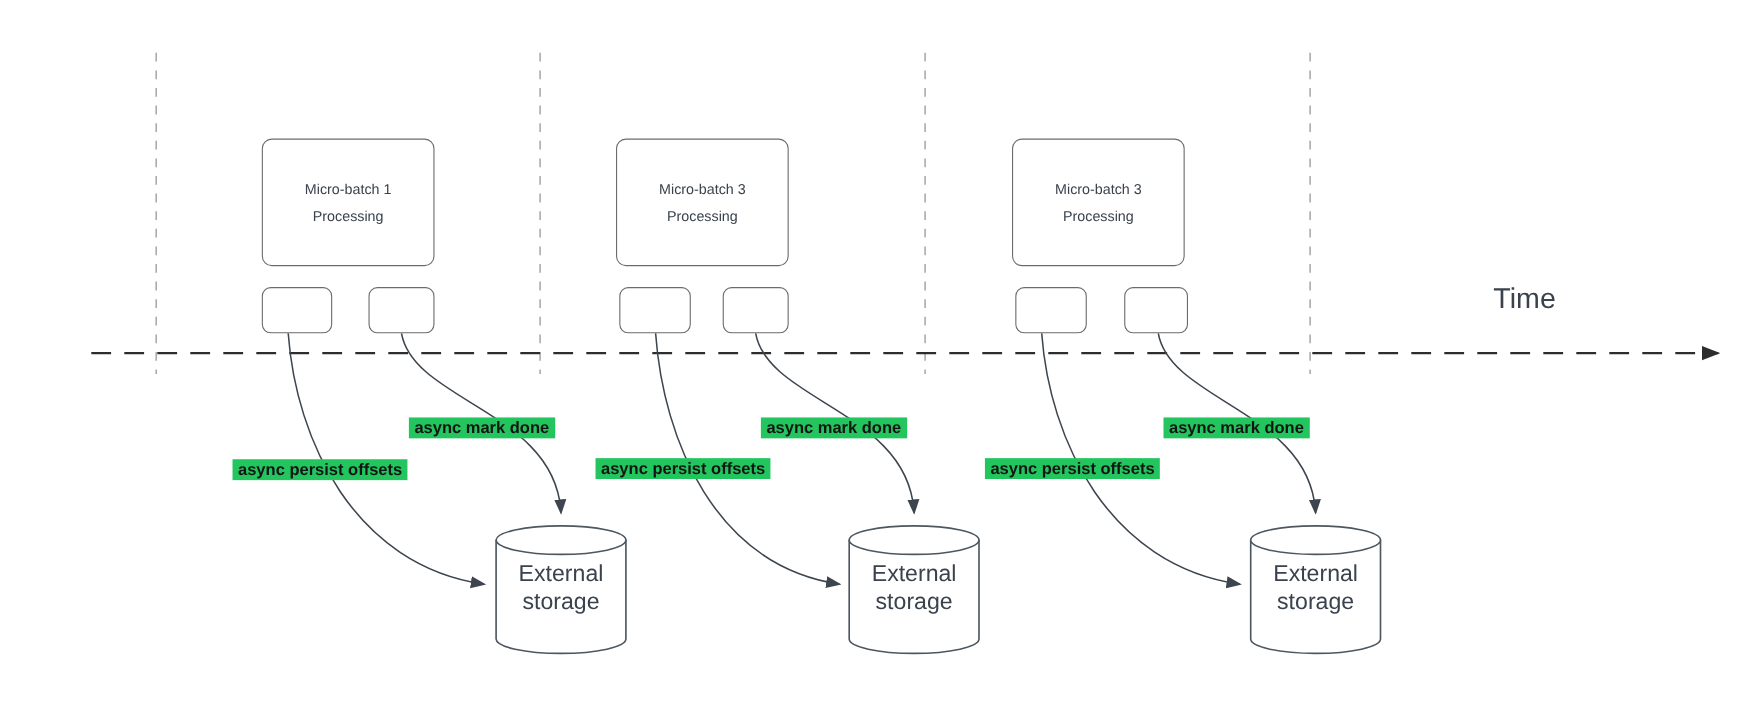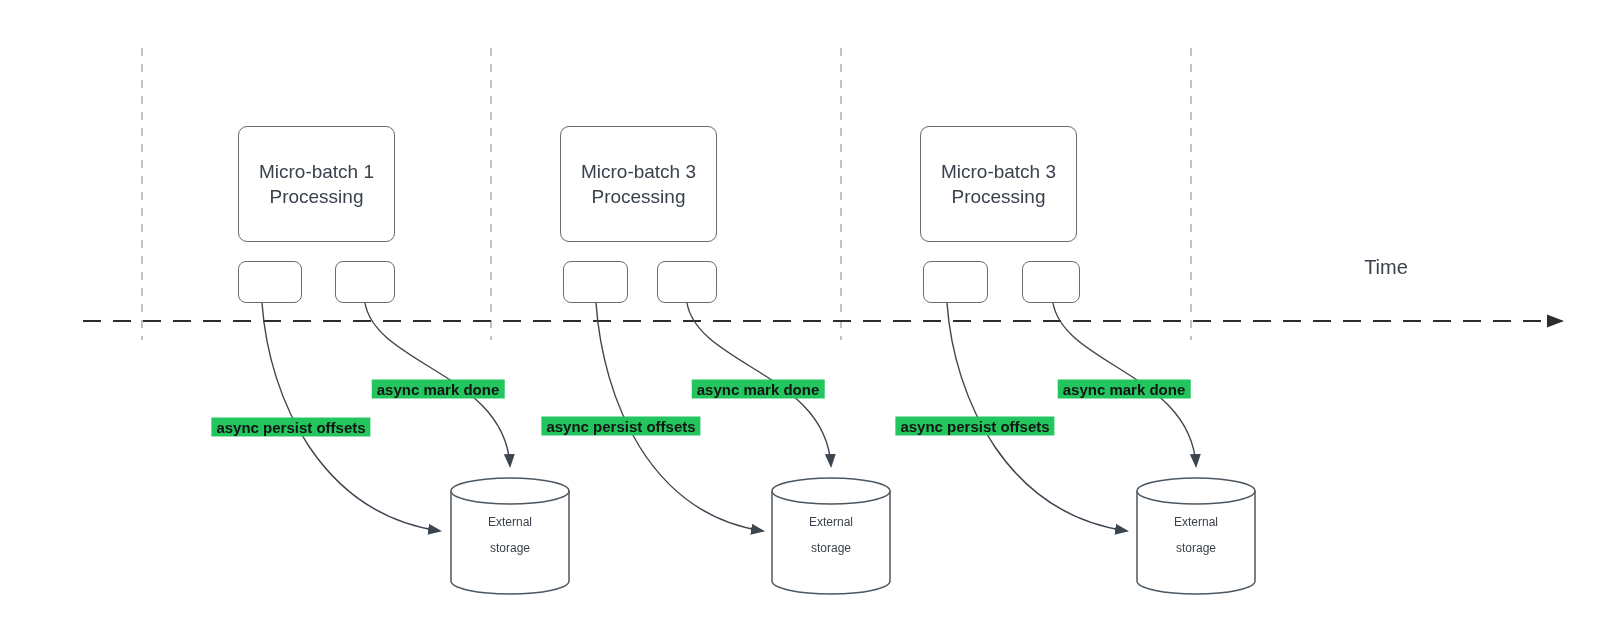--- a/index.html
+++ b/index.html
@@ -37,21 +37,21 @@
   .timeline-head { fill: var(--timeline-stroke); stroke: none; }
 
   .proc-box {
     position: absolute;
     width: 157px; height: 116px; top: 126px;
     border: 1.5px solid var(--shape-border);
     border-radius: 9px;
     background: #ffffff;
     display: flex; align-items: center; justify-content: center;
     text-align: center;
-    font-size: 19px; line-height: 25px;
+    font-size: 13px; line-height: 25px;
     color: var(--shape-text);
     white-space: pre-line;
   }
   .sub-box {
     position: absolute;
     top: 261px; height: 42px;
     border: 1.5px solid var(--shape-border);
     border-radius: 8px;
     background: #ffffff;
   }
@@ -62,29 +62,29 @@
     padding: 1px 5px;
     font-size: 15px; font-weight: bold;
     color: var(--edge-label-text);
     white-space: nowrap;
   }
   .storage-label {
     position: absolute;
     transform: translateX(-50%);
     top: 509px;
     text-align: center;
-    font-size: 12px; line-height: 26px;
+    font-size: 21px; line-height: 26px;
     color: var(--shape-text);
     white-space: pre-line;
   }
   .time-label {
     position: absolute;
     transform: translateX(-50%);
     left: 1386px; top: 256px;
-    font-size: 20px;
+    font-size: 26px;
     color: var(--shape-text);
     white-space: nowrap;
   }
 </style>
 </head>
 <body>
 
 <div id="canvas">
 
   <svg id="edge-layer" viewBox="0 0 1600 642" xmlns="http://www.w3.org/2000/svg">

